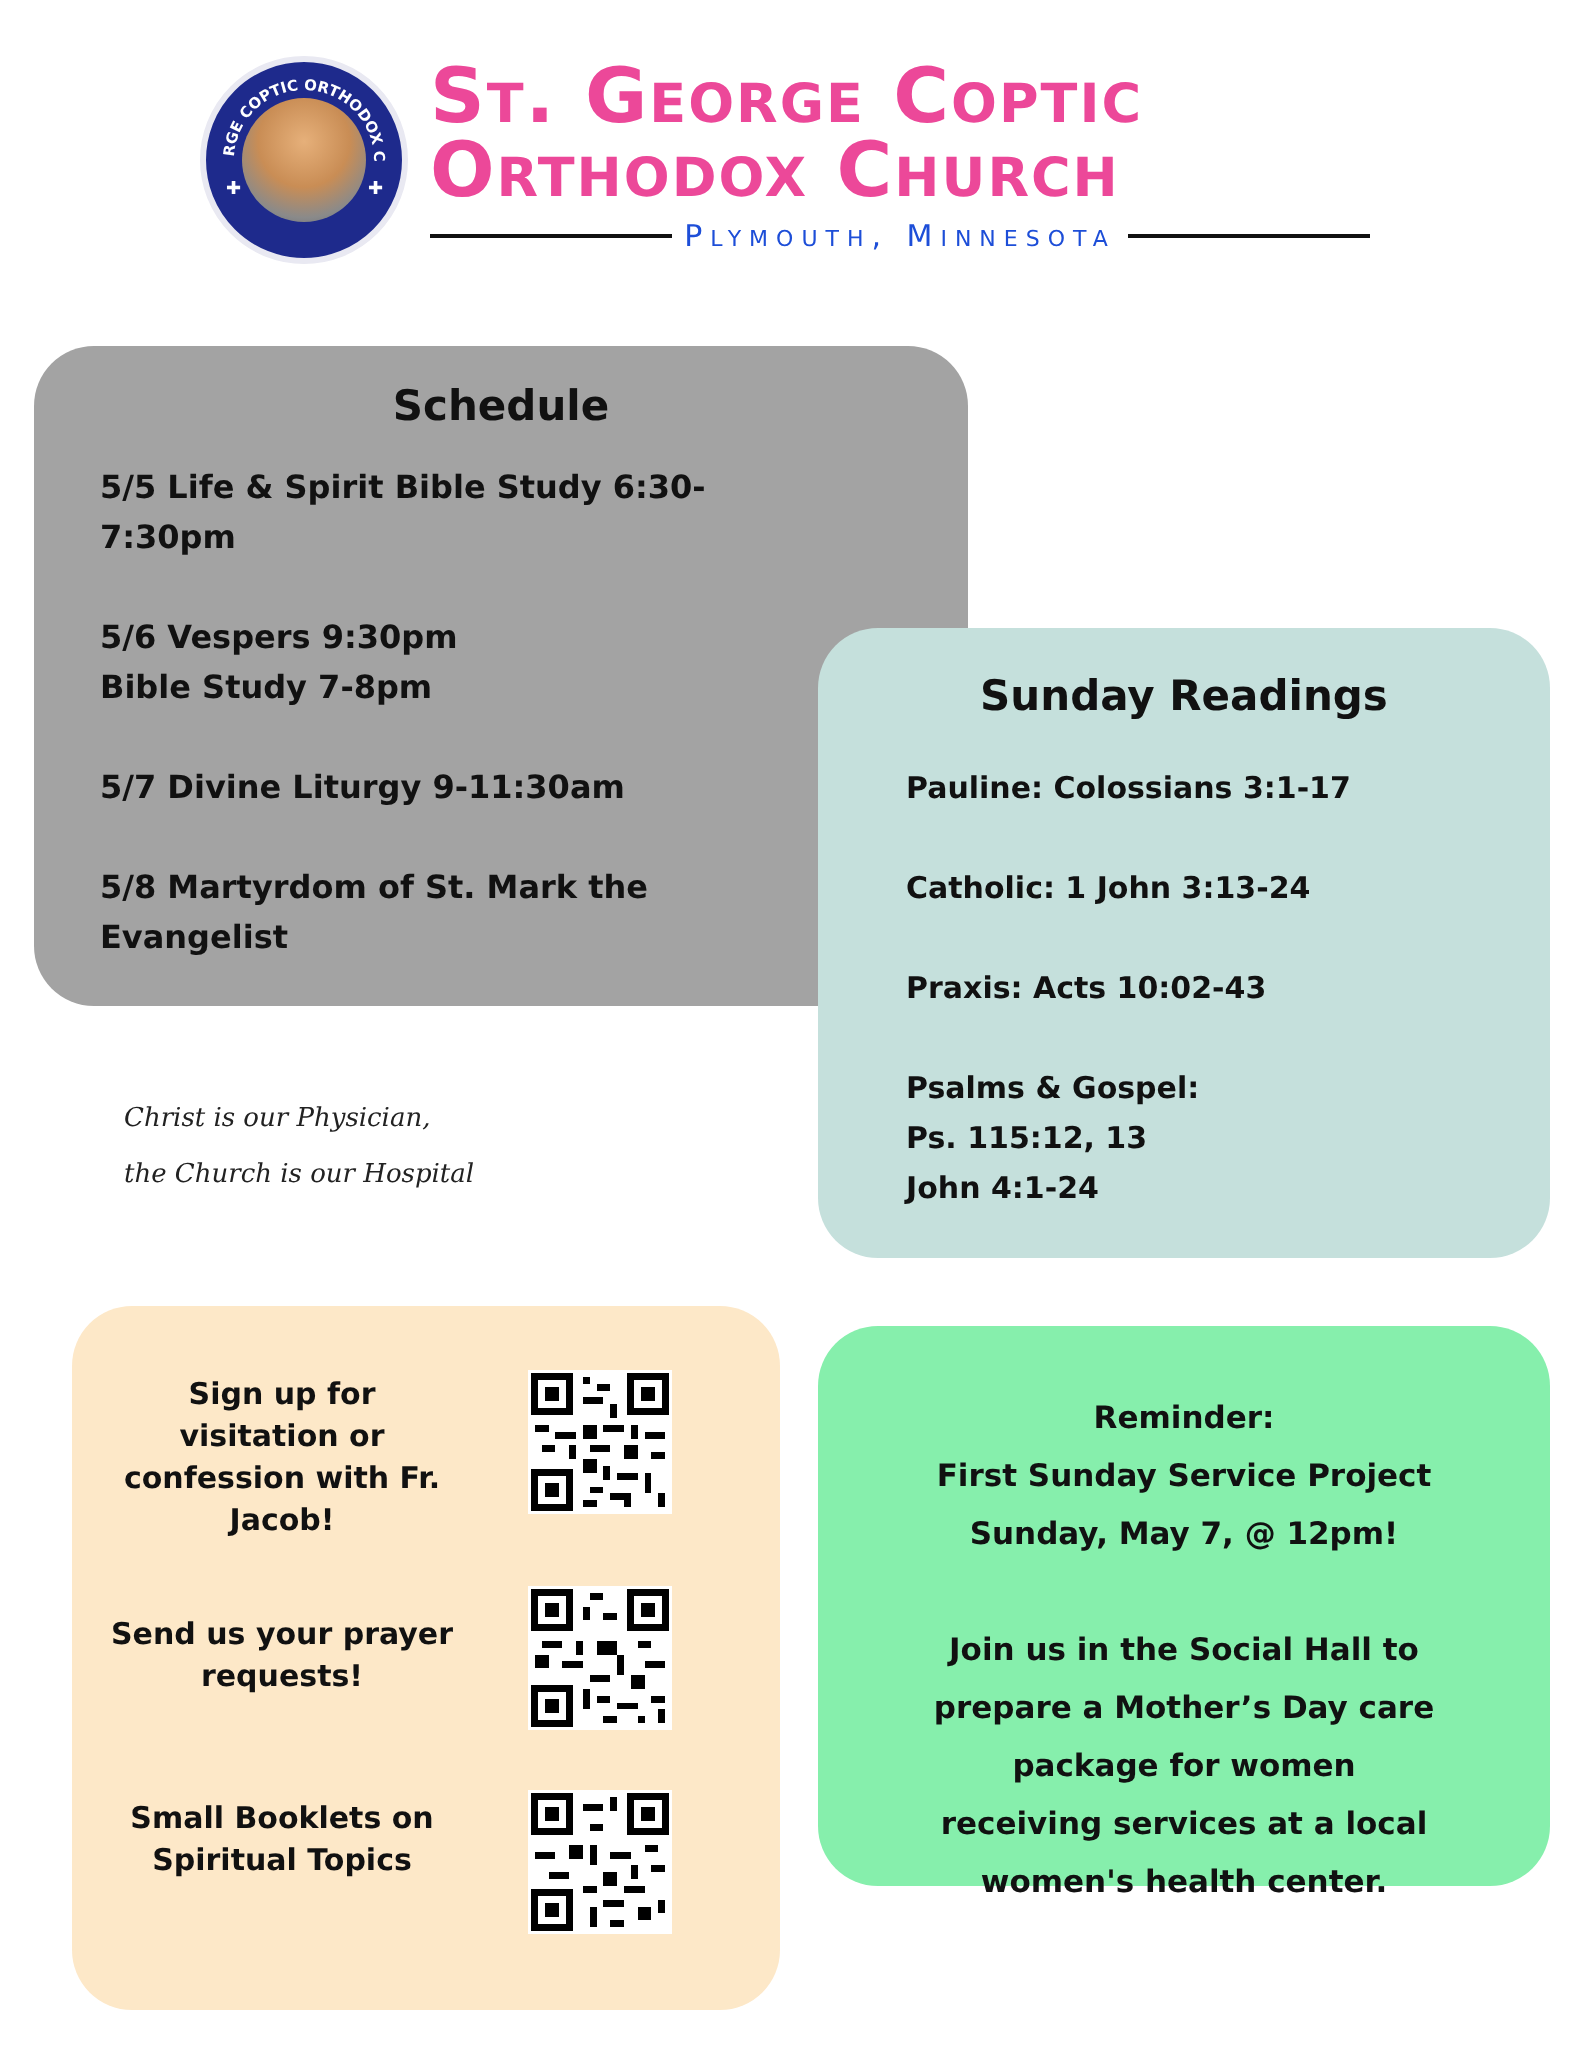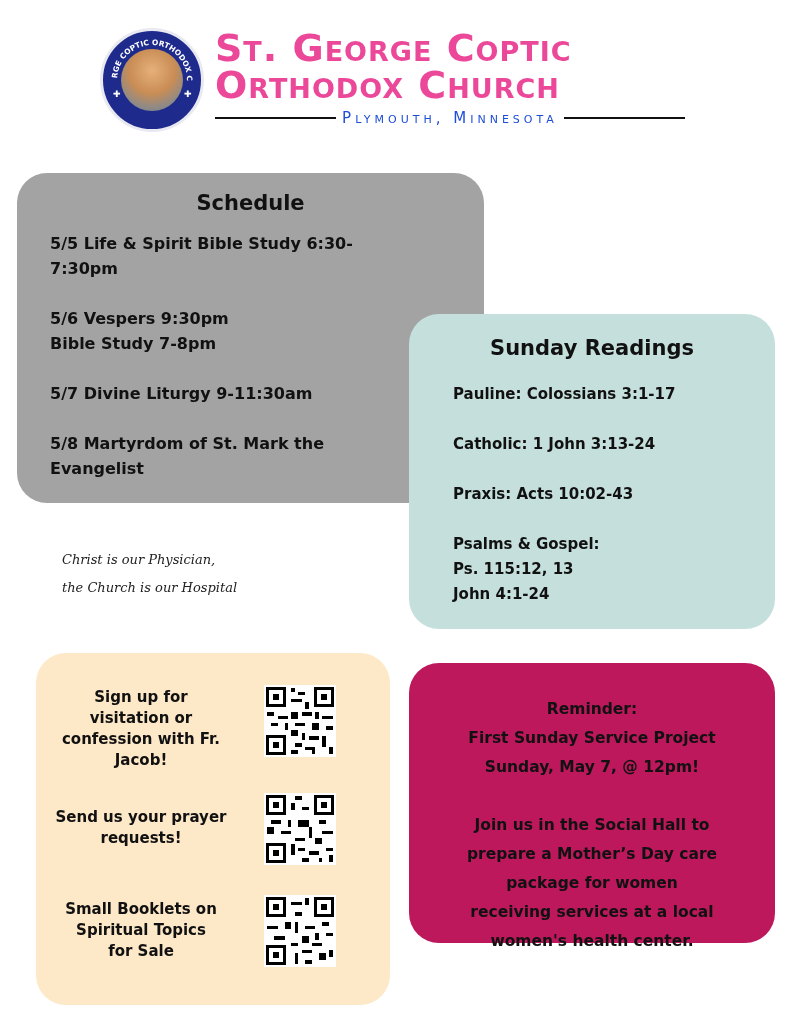--- a/index.html
+++ b/index.html
@@ -31,21 +31,21 @@
   }
   .subtitle-line { flex:1; height:2px; background:#111; }
   .subtitle {
     padding:0 6px; font-family:"DejaVu Sans", sans-serif; font-size:15px; letter-spacing:4px;
     font-variant:small-caps; color:#1d4ed8; white-space:nowrap;
   }
   .card { position:absolute; box-sizing:border-box; border-radius:30px; }
   .schedule { left:17px; top:173px; width:467px; height:330px; background:#a3a3a3; }
   .readings { left:409px; top:314px; width:366px; height:315px; background:#c5e0dc; }
   .qr-card { left:36px; top:653px; width:354px; height:352px; background:#fde8c8; }
-  .reminder { left:409px; top:663px; width:366px; height:280px; background:#be185d; }
+  .reminder { left:409px; top:663px; width:366px; height:280px; background:#86efac; }
   .card-title { text-align:center; font-weight:bold; font-size:21px; }
   .schedule .card-title { margin-top:18px; }
   .sched-list { position:absolute; left:33px; top:58px; width:330px; font-weight:bold; font-size:16px; line-height:25px; }
   .sched-item { margin-bottom:25px; }
   .readings .card-title { margin-top:22px; }
   .read-list { position:absolute; left:44px; top:68px; font-weight:bold; font-size:15px; line-height:25px; }
   .read-item { margin-bottom:25px; }
   .motto {
     position:absolute; left:62px; top:546px; width:286px; 
     font-family:"DejaVu Serif", serif; font-style:italic; font-size:13px; line-height:28px; color:#222;
@@ -167,21 +167,20 @@
         <rect x="1" y="15" width="5" height="5" fill="none" stroke="#000" stroke-width="1"></rect>
           <rect x="2.5" y="16.5" width="2" height="2" fill="#000"></rect>
         <path d="M9 1h2v1h-2zM8 3h1v2h-1zM11 4h2v1h-2zM2 8h3v1h-3zM7 8h1v2h-1zM10 8h3v2h-3zM16 8h2v1h-2zM1 10h2v2h-2zM5 11h3v1h-3zM13 10h1v3h-1zM17 11h3v1h-3zM9 13h3v1h-3zM15 13h2v2h-2zM8 15h1v3h-1zM10 16h2v1h-2zM13 17h3v1h-3zM18 16h2v1h-2zM11 19h2v1h-2zM16 19h1v1h-1zM19 18h1v2h-1z" fill="#000"></path>
       </svg>
     </div>
   </div>
   <div class="qr-row" style="top:240px;">
     <div class="qr-text" style="top:6px;">
       <div>Small Booklets on</div>
       <div>Spiritual Topics</div>
-      <div>for Sale</div>
     </div>
     <div class="qr-code" style="top:2px;">
       <svg width="72" height="72" viewBox="0 0 21 21" shape-rendering="crispEdges">
         <rect x="1" y="1" width="5" height="5" fill="none" stroke="#000" stroke-width="1"></rect>
           <rect x="2.5" y="2.5" width="2" height="2" fill="#000"></rect>
         <rect x="15" y="1" width="5" height="5" fill="none" stroke="#000" stroke-width="1"></rect>
           <rect x="16.5" y="2.5" width="2" height="2" fill="#000"></rect>
         <rect x="1" y="15" width="5" height="5" fill="none" stroke="#000" stroke-width="1"></rect>
           <rect x="2.5" y="16.5" width="2" height="2" fill="#000"></rect>
         <path d="M8 2h3v1h-3zM12 1h1v2h-1zM9 5h2v1h-2zM1 9h3v1h-3zM6 8h2v2h-2zM9 8h1v3h-1zM12 9h3v1h-3zM17 8h2v1h-2zM3 12h3v1h-3zM11 12h2v2h-2zM15 11h1v2h-1zM18 11h2v1h-2zM8 14h2v1h-2zM14 14h3v1h-3zM9 17h1v3h-1zM11 16h3v1h-3zM16 17h2v2h-2zM12 19h2v1h-2zM19 16h1v2h-1z" fill="#000"></path>

